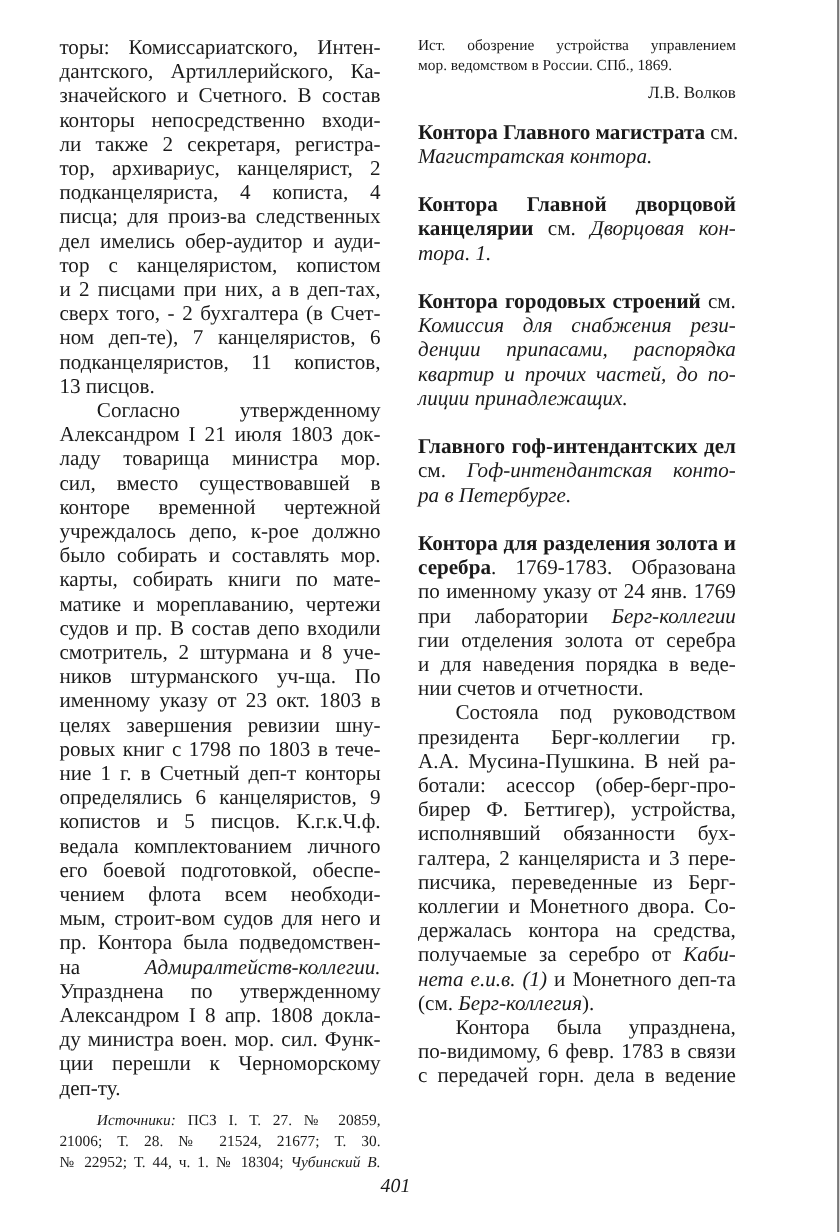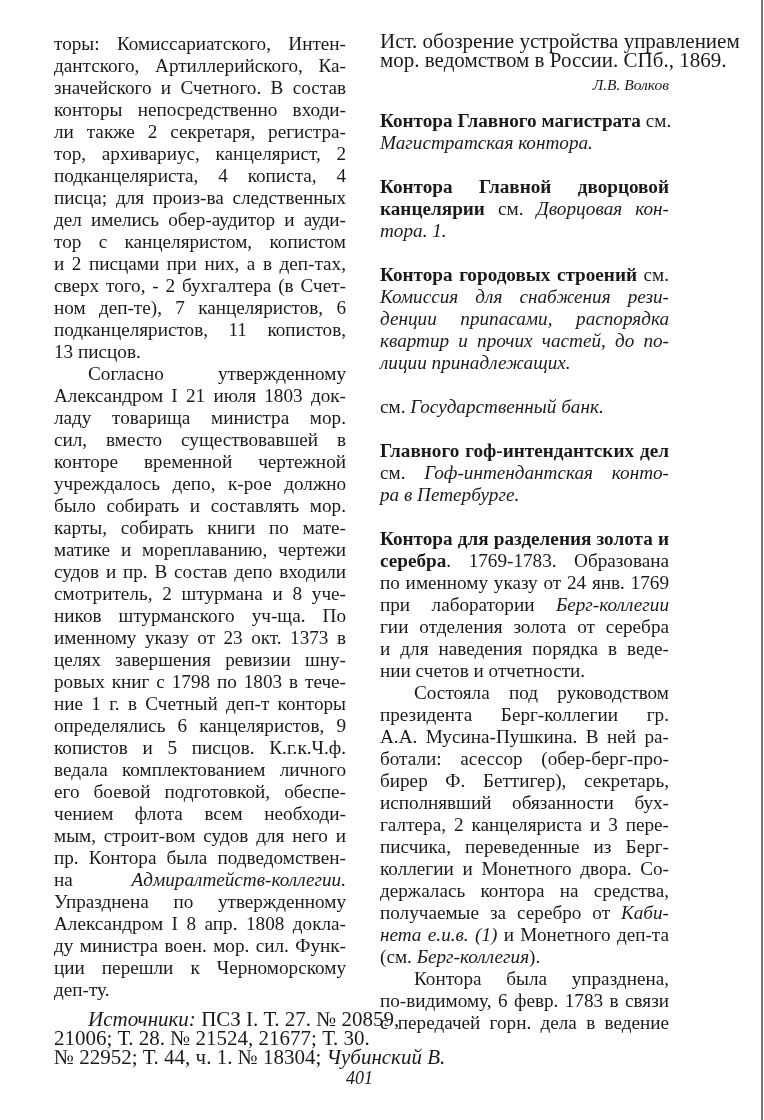--- a/index.html
+++ b/index.html
@@ -8,23 +8,23 @@
     font-family: "Liberation Serif", serif; color: #1a1a1a;
   }
   .col { position: absolute; top: 33px; font-size: 19.2px; line-height: 22px; }
   .col-left { left: 54px; width: 292px; }
   .col-right { left: 380px; width: 289px; }
   .line { display: block; white-space: nowrap; text-align: justify; text-align-last: justify; height: 22px; }
   .line.last { text-align-last: left; }
   .line.indent { padding-left: 34px; }
   .it { font-style: italic; }
   .b { font-weight: bold; }
-  .small { font-size: 21px; line-height: 19px; }
+  .small { font-size: 14px; line-height: 19px; }
   .small .line { height: 19px; }
-  .sig { text-align: right; font-style: italic; font-size: 15.5px; height: 22px; display:block; }
+  .sig { text-align: right; font-size: 15.5px; height: 22px; display:block; }
   .page-number { position: absolute; left: 346px; top: 1068px; font-size: 18px; font-style: italic; }
   .edge-line { position: absolute; left: 761px; top: 0; width: 2px; height: 1120px; background: #555; opacity: 0.8; }
 </style>
 </head>
 <body>
 
 <div>
 
   <div class="col col-left">
     <div>
@@ -50,21 +50,21 @@
       <span class="line">ладу товарища министра мор.</span>
       <span class="line">сил, вместо существовавшей в</span>
       <span class="line">конторе временной чертежной</span>
       <span class="line">учреждалось депо, к-рое должно</span>
       <span class="line">было собирать и составлять мор.</span>
       <span class="line">карты, собирать книги по мате-</span>
       <span class="line">матике и мореплаванию, чертежи</span>
       <span class="line">судов и пр. В состав депо входили</span>
       <span class="line">смотритель, 2 штурмана и 8 уче-</span>
       <span class="line">ников штурманского уч-ща. По</span>
-      <span class="line">именному указу от 23 окт. 1373 в</span>
+      <span class="line">именному указу от 23 окт. 1803 в</span>
       <span class="line">целях завершения ревизии шну-</span>
       <span class="line">ровых книг с 1798 по 1803 в тече-</span>
       <span class="line">ние 1 г. в Счетный деп-т конторы</span>
       <span class="line">определялись 6 канцеляристов, 9</span>
       <span class="line">копистов и 5 писцов. К.г.к.Ч.ф.</span>
       <span class="line">ведала комплектованием личного</span>
       <span class="line">его боевой подготовкой, обеспе-</span>
       <span class="line">чением флота всем необходи-</span>
       <span class="line">мым, строит-вом судов для него и</span>
       <span class="line">пр. Контора была подведомствен-</span>
@@ -115,23 +115,20 @@
       <span class="line">
         <span class="b">Контора городовых строений</span><span> см.</span>
       </span>
       <span class="line it">Комиссия для снабжения рези-</span>
       <span class="line it">денции припасами, распорядка</span>
       <span class="line it">квартир и прочих частей, до по-</span>
       <span class="line last it">лиции принадлежащих.</span>
     </div>
 
     <div style="margin-top:22px;">
-      <span class="line last">
-        <span>см. </span><span class="it">Государственный банк.</span>
-      </span>
     </div>
 
     <div style="margin-top:22px;">
       <span class="line b">Главного гоф-интендантских дел</span>
       <span class="line">
         <span>см. </span><span class="it">Гоф-интендантская конто-</span>
       </span>
       <span class="line last it">ра в Петербурге.</span>
     </div>
 
@@ -145,21 +142,21 @@
         <span>при лаборатории </span><span class="it">Берг-коллегии</span>
       </span>
       <span class="line">гии отделения золота от серебра</span>
       <span class="line">и для наведения порядка в веде-</span>
       <span class="line last">нии счетов и отчетности.</span>
 
       <span class="line indent">Состояла под руководством</span>
       <span class="line">президента Берг-коллегии гр.</span>
       <span class="line">А.А. Мусина-Пушкина. В ней ра-</span>
       <span class="line">ботали: асессор (обер-берг-про-</span>
-      <span class="line">бирер Ф. Беттигер), секретарь,</span>
+      <span class="line">бирер Ф. Беттигер), устройства,</span>
       <span class="line">исполнявший обязанности бух-</span>
       <span class="line">галтера, 2 канцеляриста и 3 пере-</span>
       <span class="line">писчика, переведенные из Берг-</span>
       <span class="line">коллегии и Монетного двора. Со-</span>
       <span class="line">держалась контора на средства,</span>
       <span class="line">
         <span>получаемые за серебро от </span><span class="it">Каби-</span>
       </span>
       <span class="line">
         <span class="it">нета е.и.в. (1)</span><span> и Монетного деп-та</span>

